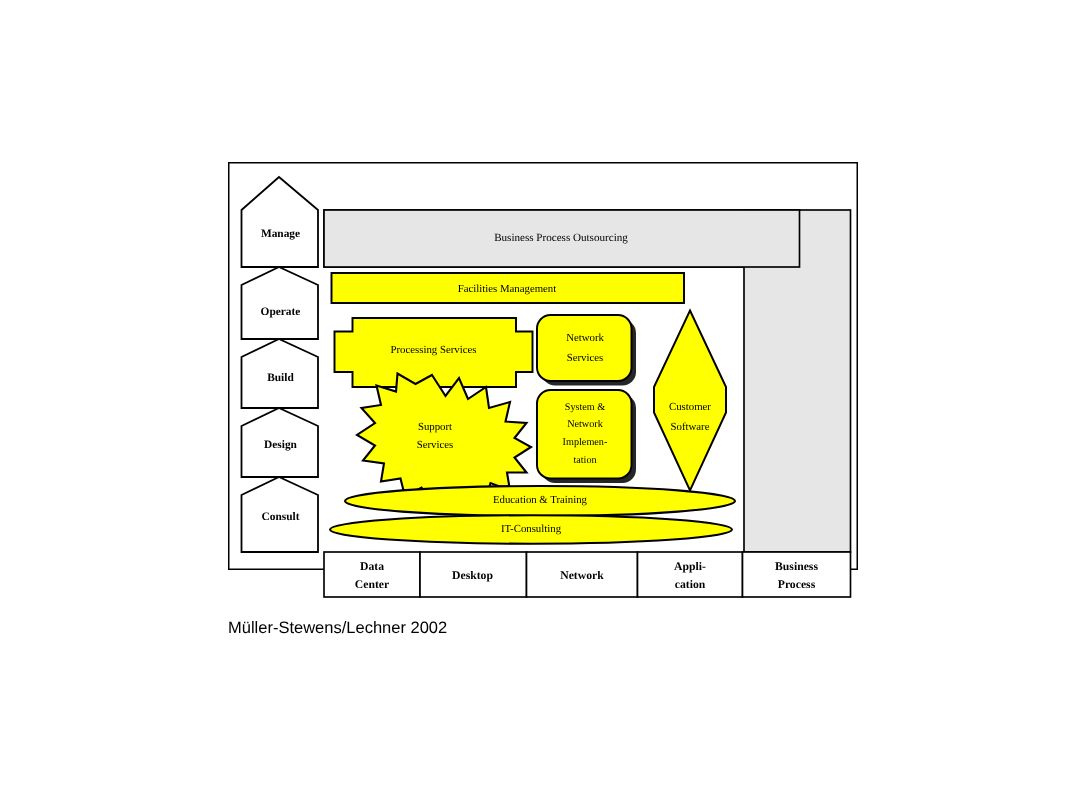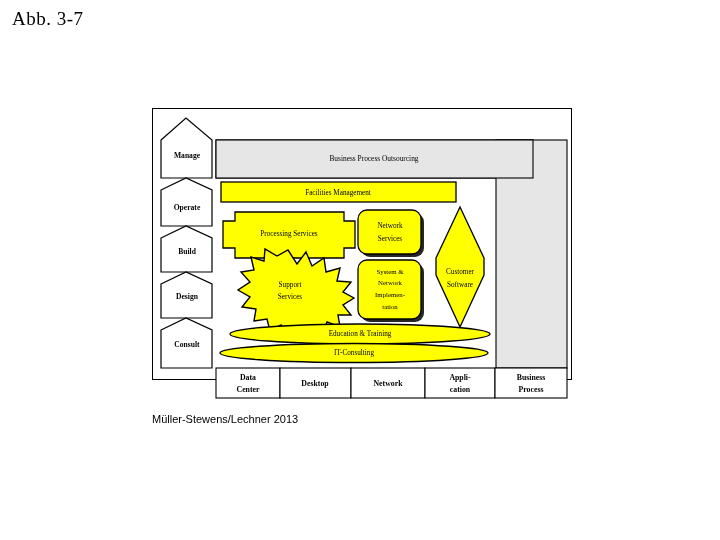--- a/index.html
+++ b/index.html
@@ -58,21 +58,20 @@
     font-family:"Liberation Serif", serif;
     font-size:7.4px;fill:#000;
     text-anchor:middle;dominant-baseline:middle;
   }
 </style>
 </head>
 <body>
 
 <div id="stage">
 
-  <div class="fig-title">Abb. 3-7</div>
 
   <div class="outer-frame"></div>
 
   <svg class="diagram" viewBox="0 0 720 540">
 
     <rect x="216" y="140" width="317" height="38" fill="#E6E6E6" stroke="#000" stroke-width="1.1"></rect>
     <text class="bpo-text" x="374" y="159">Business Process Outsourcing</text>
 
     <rect x="496" y="140" width="71" height="228" fill="#E6E6E6" stroke="#000" stroke-width="1.1"></rect>
 
@@ -141,15 +140,15 @@
       <text class="bottom-text" x="460" y="378">Appli-</text>
       <text class="bottom-text" x="460" y="390">cation</text>
 
       <rect x="495" y="368" width="72" height="30" fill="#fff" stroke="#000" stroke-width="1.1"></rect>
       <text class="bottom-text" x="531" y="378">Business</text>
       <text class="bottom-text" x="531" y="390">Process</text>
     </g>
 
   </svg>
 
-  <div class="source-note">Müller-Stewens/Lechner 2013</div>
+  <div class="source-note">Müller-Stewens/Lechner 2002</div>
 
 </div>
 
 </body></html>

